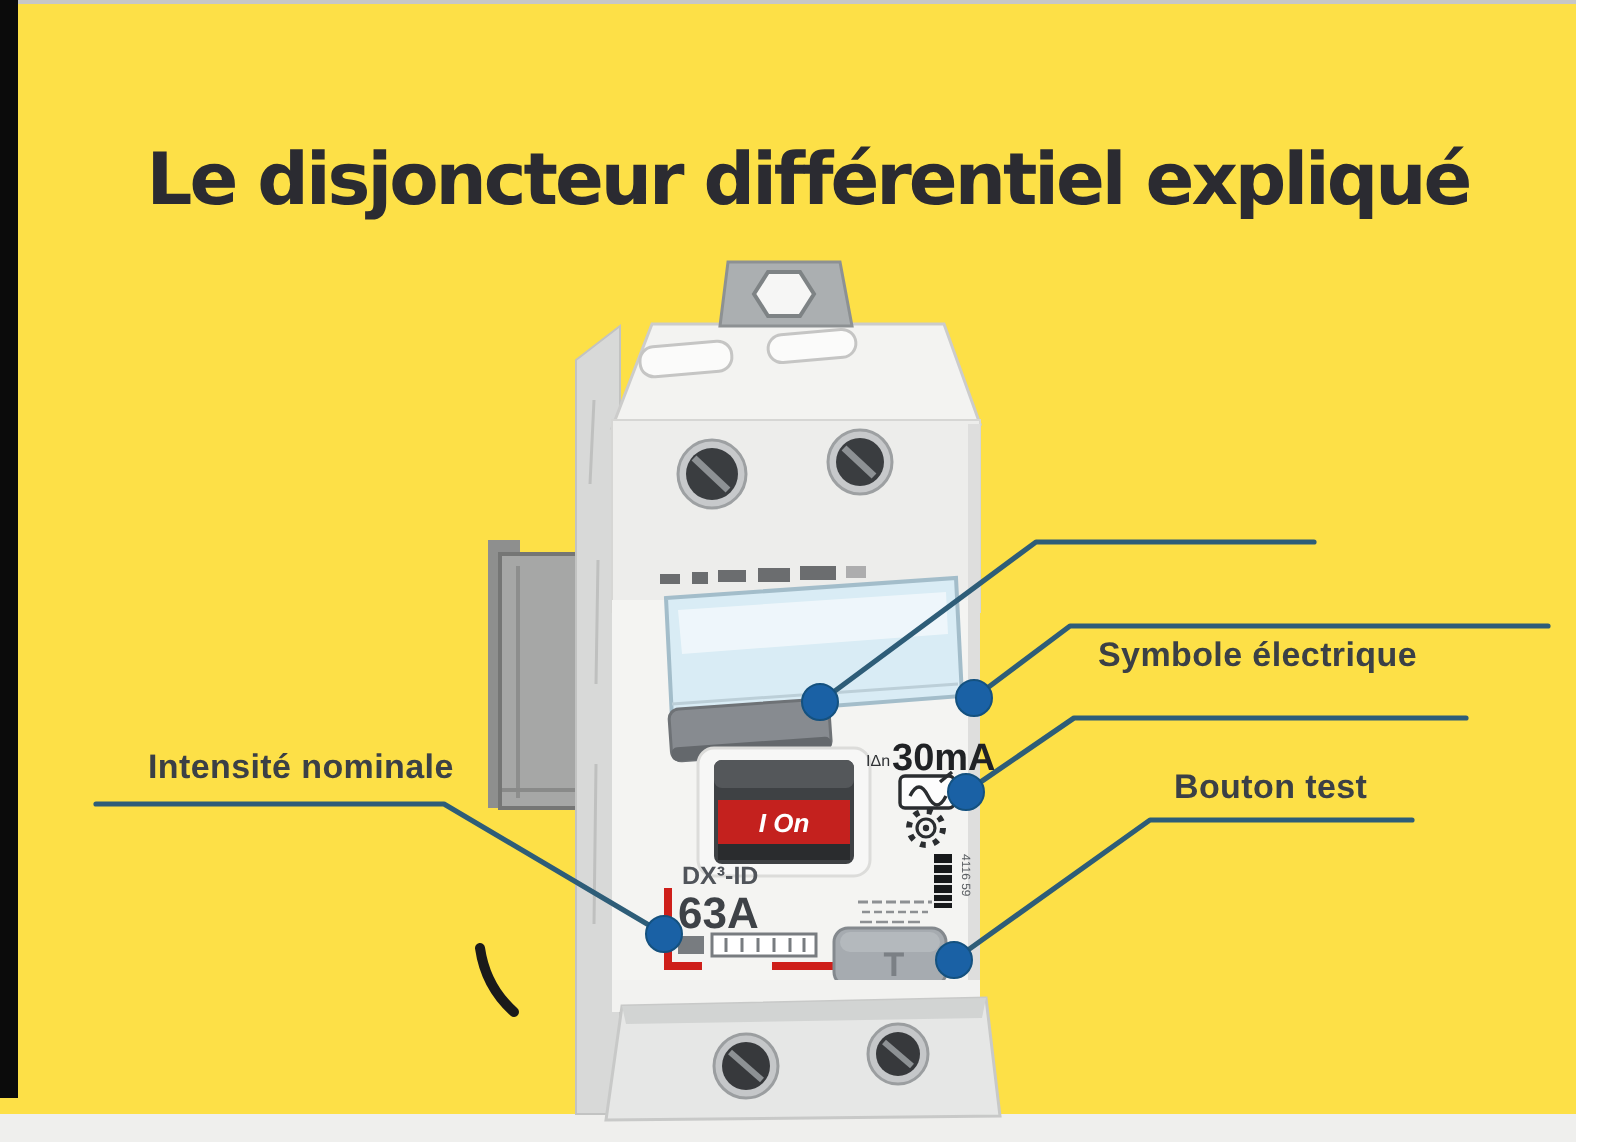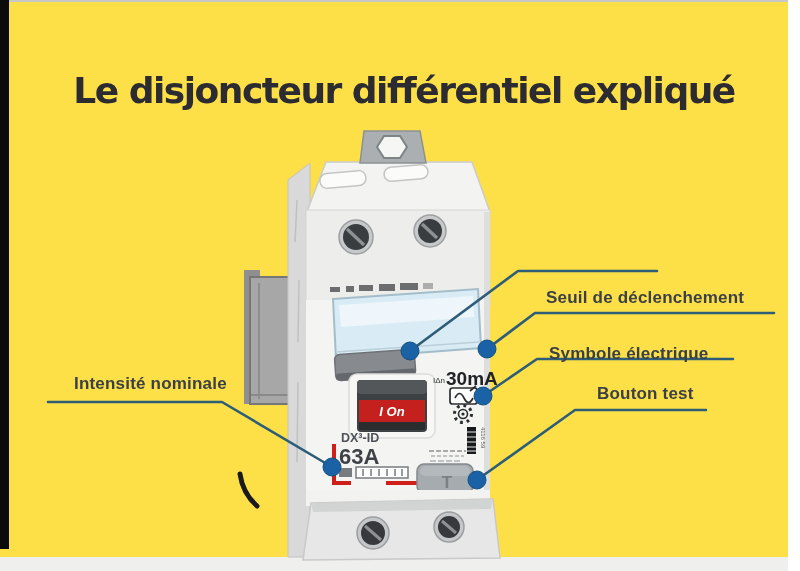--- a/index.html
+++ b/index.html
@@ -15,22 +15,22 @@
     font-family:"DejaVu Sans","Liberation Sans",sans-serif;
     font-weight:bold;font-size:36px;letter-spacing:-1.5px;color:#2b2b31;white-space:nowrap;
   }
   .breaker-svg{position:absolute;left:0;top:0;}
   .callout{
     position:absolute;font-weight:bold;font-size:17px;color:#3b4046;
     white-space:nowrap;letter-spacing:0.2px;
   }
   .co-interrupteur{left:537px;top:245px;}
   .co-seuil{left:546px;top:288px;}
-  .co-symbole{left:549px;top:344px;}
-  .co-bouton{left:587px;top:384px;margin-left:10px;}
+  .co-symbole{left:549px;top:318px;}
+  .co-bouton{left:587px;top:384px;}
   .co-intensite{left:50px;top:374px;margin-left:24px;}
 </style>
 </head>
 <body>
 
 <div class="canvas">
 
   <div class="top-line"></div>
   <div class="left-bar"></div>
   <div class="bottom-strip"></div>
@@ -179,18 +179,17 @@
     </g>
     <g fill="#1a61a5" stroke="#14517f" stroke-width="1">
       <circle cx="410" cy="351" r="9"></circle>
       <circle cx="487" cy="349" r="9"></circle>
       <circle cx="483" cy="396" r="9"></circle>
       <circle cx="477" cy="480" r="9"></circle>
       <circle cx="332" cy="467" r="9"></circle>
     </g>
   </svg>
 
-  <div class="callout co-seuil">Seuil de déclenchement</div>
   <div class="callout co-symbole">Symbole électrique</div>
   <div class="callout co-bouton">Bouton test</div>
   <div class="callout co-intensite">Intensité nominale</div>
 
 </div>
 
 </body></html>

